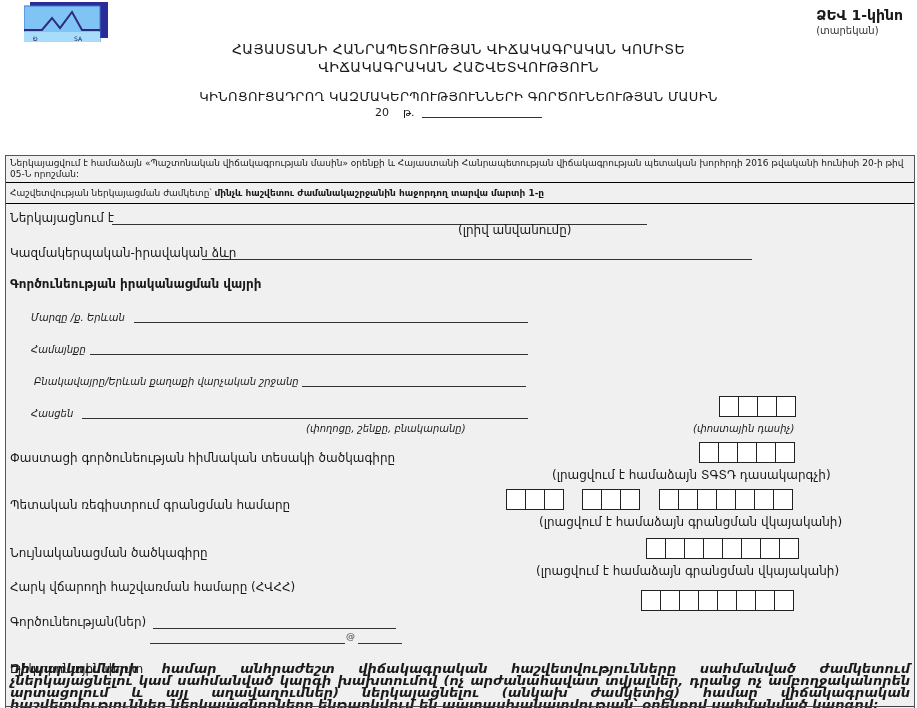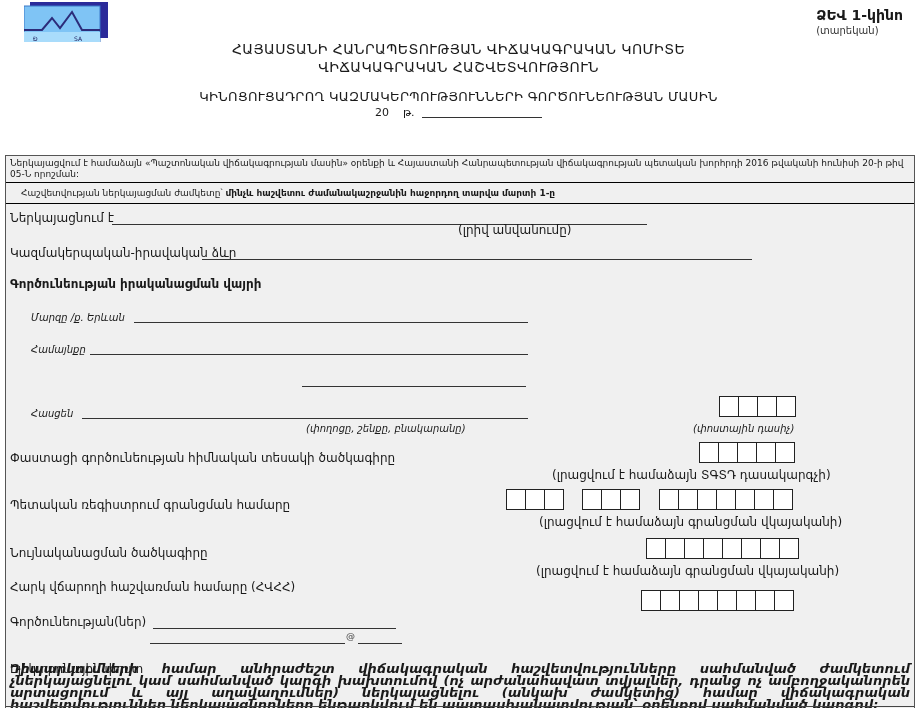--- a/index.html
+++ b/index.html
@@ -67,21 +67,21 @@
   <span>թ.</span>
   <span class="blank"></span>
 </div>
 
 <div class="box">
 
   <div class="row sep" style="top:0;height:27px;">
     <div class="t9" style="padding:2px 4px;">Ներկայացվում է համաձայն «Պաշտոնական վիճակագրության մասին» օրենքի և Հայաստանի Հանրապետության վիճակագրության պետական խորհրդի 2016 թվականի հունիսի 20-ի թիվ 05-Ն որոշման:</div>
   </div>
 
-  <div class="row sep" style="top:27px;height:21px;padding-left:11px;">
+  <div class="row sep" style="top:27px;height:21px;">
     <div class="t9" style="padding:5px 4px;">
       <span>Հաշվետվության ներկայացման ժամկետը՝</span>
       <span class="bold">մինչև հաշվետու ժամանակաշրջանին հաջորդող տարվա մարտի 1-ը</span>
     </div>
   </div>
 
   <div class="abs t10" style="left:4px;top:56px;">Ներկայացնում է</div>
   <div class="line" style="left:106px;top:68px;width:535px;"></div>
   <div class="abs t10" style="left:452px;top:68px;">(լրիվ անվանումը)</div>
 
@@ -89,20 +89,21 @@
   <div class="line" style="left:196px;top:103px;width:550px;"></div>
 
   <div class="abs t10 bold" style="left:4px;top:122px;">Գործունեության իրականացման վայրի</div>
 
   <div class="abs i10" style="left:25px;top:155px;">Մարզը /ք. Երևան</div>
   <div class="line" style="left:128px;top:166px;width:394px;"></div>
 
   <div class="abs i10" style="left:25px;top:187px;">Համայնքը</div>
   <div class="line" style="left:84px;top:198px;width:438px;"></div>
 
+  <div class="abs i10" style="left:28px;top:219px;">Բնակավայրը/Երևան քաղաքի վարչական շրջանը</div>
   <div class="line" style="left:296px;top:230px;width:224px;"></div>
 
   <div class="abs i10" style="left:25px;top:251px;">Հասցեն</div>
   <div class="line" style="left:76px;top:262px;width:446px;"></div>
   <div class="abs i10" style="left:300px;top:266px;">(փողոցը, շենքը, բնակարանը)</div>
 
   <div class="cells" style="left:713px;top:240px;">
     <div class="cell"></div>
     <div class="cell"></div>
     <div class="cell"></div>

